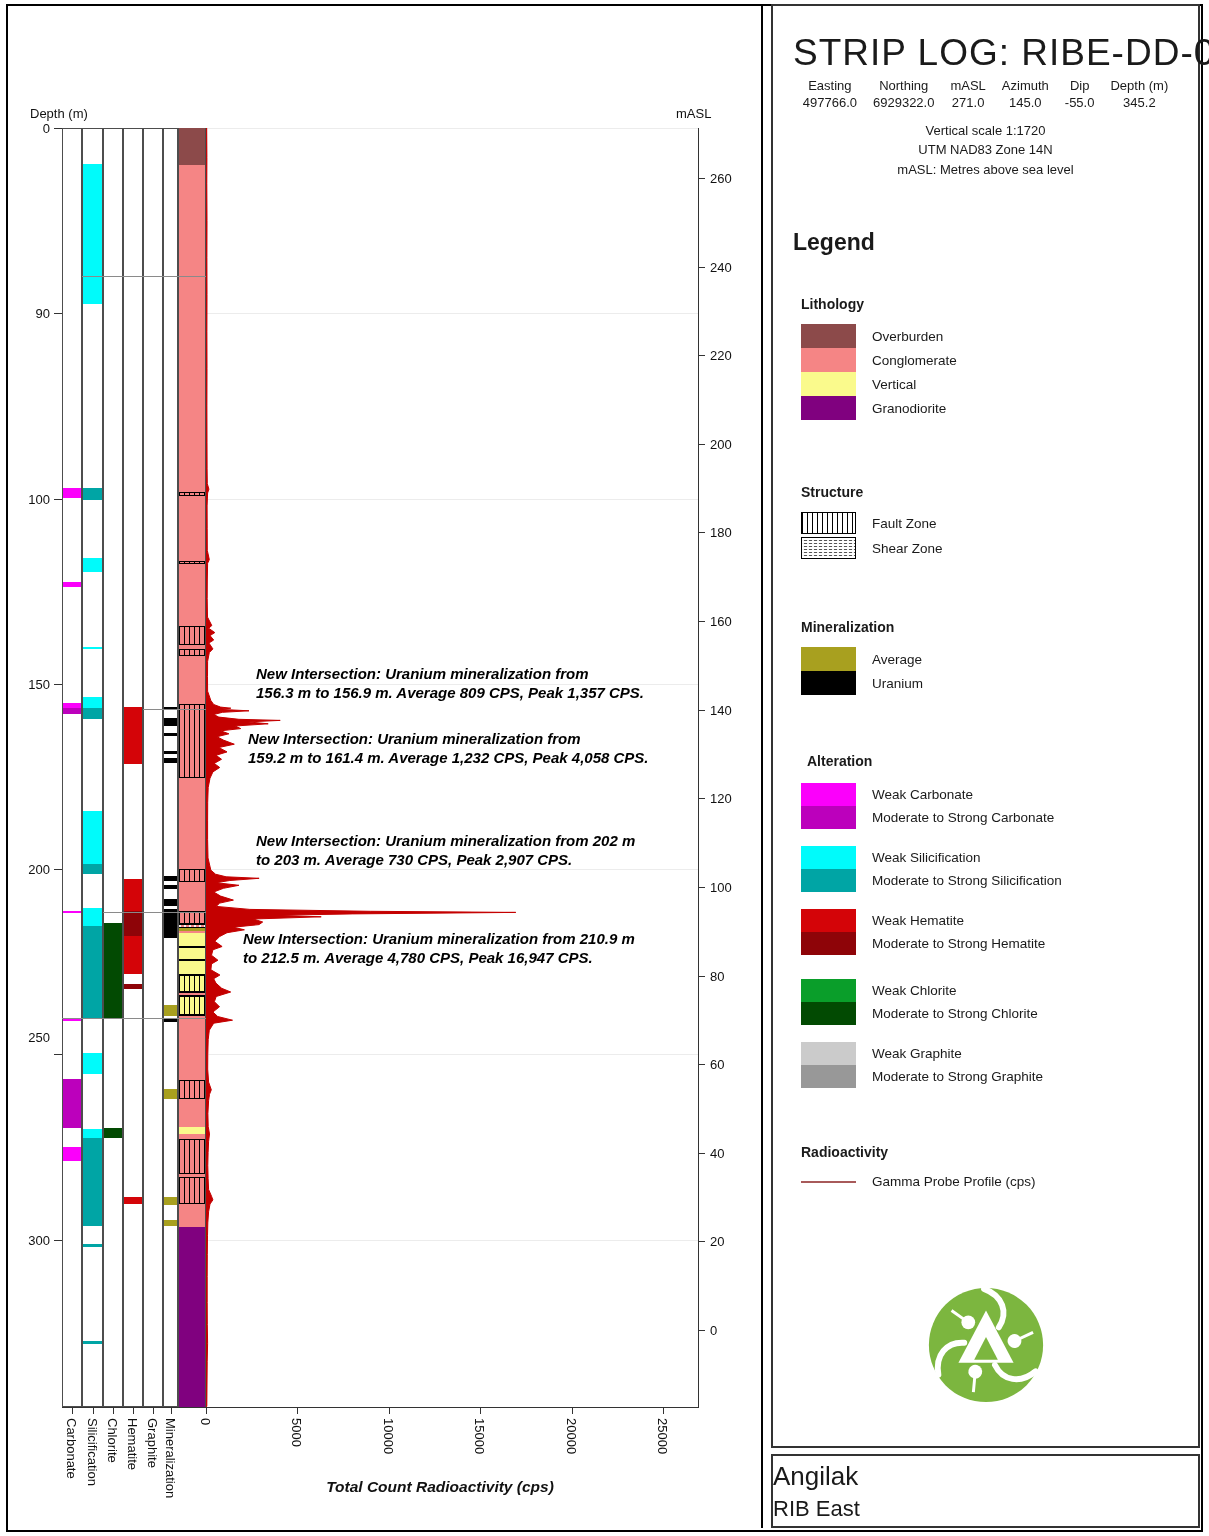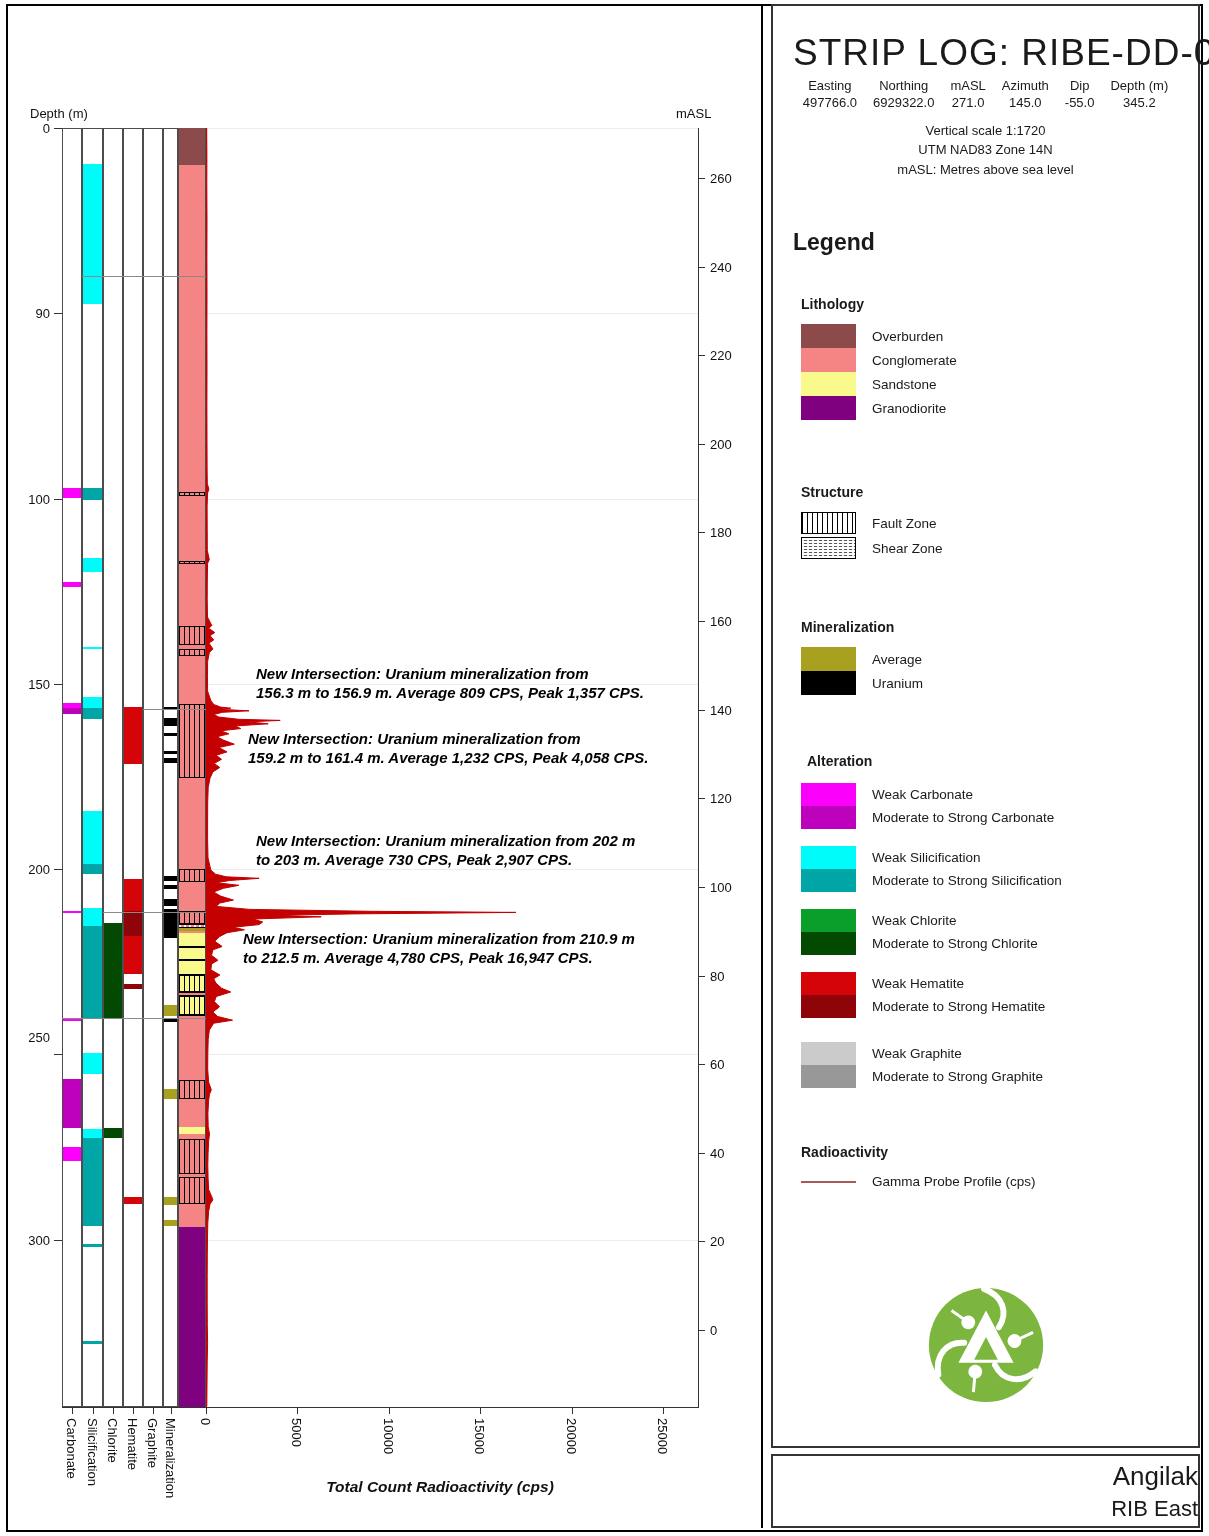--- a/index.html
+++ b/index.html
@@ -38,21 +38,21 @@
   .lg-label{font-size:13.5px;margin-left:16px;}
   .alt-pair{display:flex;margin-left:8px;}
   .alt-sw{width:55px;flex:0 0 55px;}
   .alt-half{width:55px;height:23px;}
   .alt-labels{margin-left:16px;font-size:13.5px;line-height:23px;}
   .gamma-row{display:flex;align-items:center;margin-left:8px;margin-top:14px;}
   .gamma-line{width:55px;height:2px;flex:0 0 55px;}
   .logo-wrap{display:flex;align-items:center;justify-content:center;margin-top:92px;gap:14px;}
   .logo-text .big{font-size:46px;font-weight:600;letter-spacing:7px;color:#1c1c1c;line-height:1.05;}
   .logo-text .small{font-size:16.5px;font-weight:600;letter-spacing:5.5px;margin-top:4px;}
-  .footer-box{position:absolute;left:771px;top:1454px;width:429px;height:74px;border:2px solid #333;box-sizing:border-box;display:flex;flex-direction:column;align-items:flex-end;justify-content:center;gap:4px;background:#fff;}
+  .footer-box{position:absolute;left:771px;top:1454px;width:429px;height:74px;border:2px solid #333;box-sizing:border-box;display:flex;flex-direction:column;align-items:flex-start;justify-content:center;gap:4px;background:#fff;}
   .footer-line1{font-size:26px;}
   .footer-line2{font-size:22px;}
 </style>
 </head>
 <body>
 
 <div class="page-border"></div>
 <div class="divider"></div>
 
 <div id="strip">
@@ -284,21 +284,21 @@
   <div class="lg-row">
       <span class="sw" style="background: rgb(140, 74, 74);"></span>
       <span class="lg-label">Overburden</span>
     </div>
   <div class="lg-row">
       <span class="sw" style="background: rgb(245, 133, 133);"></span>
       <span class="lg-label">Conglomerate</span>
     </div>
   <div class="lg-row">
       <span class="sw" style="background: rgb(250, 250, 140);"></span>
-      <span class="lg-label">Sandstone</span>
+      <span class="lg-label">Vertical</span>
     </div>
   <div class="lg-row">
       <span class="sw" style="background: rgb(128, 1, 127);"></span>
       <span class="lg-label">Granodiorite</span>
     </div>
 
   <div class="sec-title" style="margin-top:64px;margin-bottom:12px;">Structure</div>
   <div class="lg-row" style="margin-bottom:3px;">
       <span class="sw-pat pat-fault"></span>
       <span class="lg-label">Fault Zone</span>
@@ -333,38 +333,38 @@
   <div class="alt-pair" style="margin-bottom:17px;">
     <div class="alt-sw">
         <div class="alt-half" style="background: rgb(0, 251, 251);"></div>
         <div class="alt-half" style="background: rgb(0, 165, 165);"></div>
       </div>
     <div class="alt-labels">
         <div>Weak Silicification</div>
         <div>Moderate to Strong Silicification</div>
       </div>
   </div>
+  <div class="alt-pair" style="margin-bottom:24px;">
+    <div class="alt-sw">
+        <div class="alt-half" style="background: rgb(212, 4, 8);"></div>
+        <div class="alt-half" style="background: rgb(142, 4, 8);"></div>
+      </div>
+    <div class="alt-labels">
+        <div>Weak Hematite</div>
+        <div>Moderate to Strong Hematite</div>
+      </div>
+  </div>
   <div class="alt-pair" style="margin-bottom:17px;">
     <div class="alt-sw">
         <div class="alt-half" style="background: rgb(10, 158, 42);"></div>
         <div class="alt-half" style="background: rgb(2, 74, 2);"></div>
       </div>
     <div class="alt-labels">
         <div>Weak Chlorite</div>
         <div>Moderate to Strong Chlorite</div>
-      </div>
-  </div>
-  <div class="alt-pair" style="margin-bottom:24px;">
-    <div class="alt-sw">
-        <div class="alt-half" style="background: rgb(212, 4, 8);"></div>
-        <div class="alt-half" style="background: rgb(142, 4, 8);"></div>
-      </div>
-    <div class="alt-labels">
-        <div>Weak Hematite</div>
-        <div>Moderate to Strong Hematite</div>
       </div>
   </div>
   <div class="alt-pair">
     <div class="alt-sw">
         <div class="alt-half" style="background: rgb(203, 203, 203);"></div>
         <div class="alt-half" style="background: rgb(152, 152, 152);"></div>
       </div>
     <div class="alt-labels">
         <div>Weak Graphite</div>
         <div>Moderate to Strong Graphite</div>

